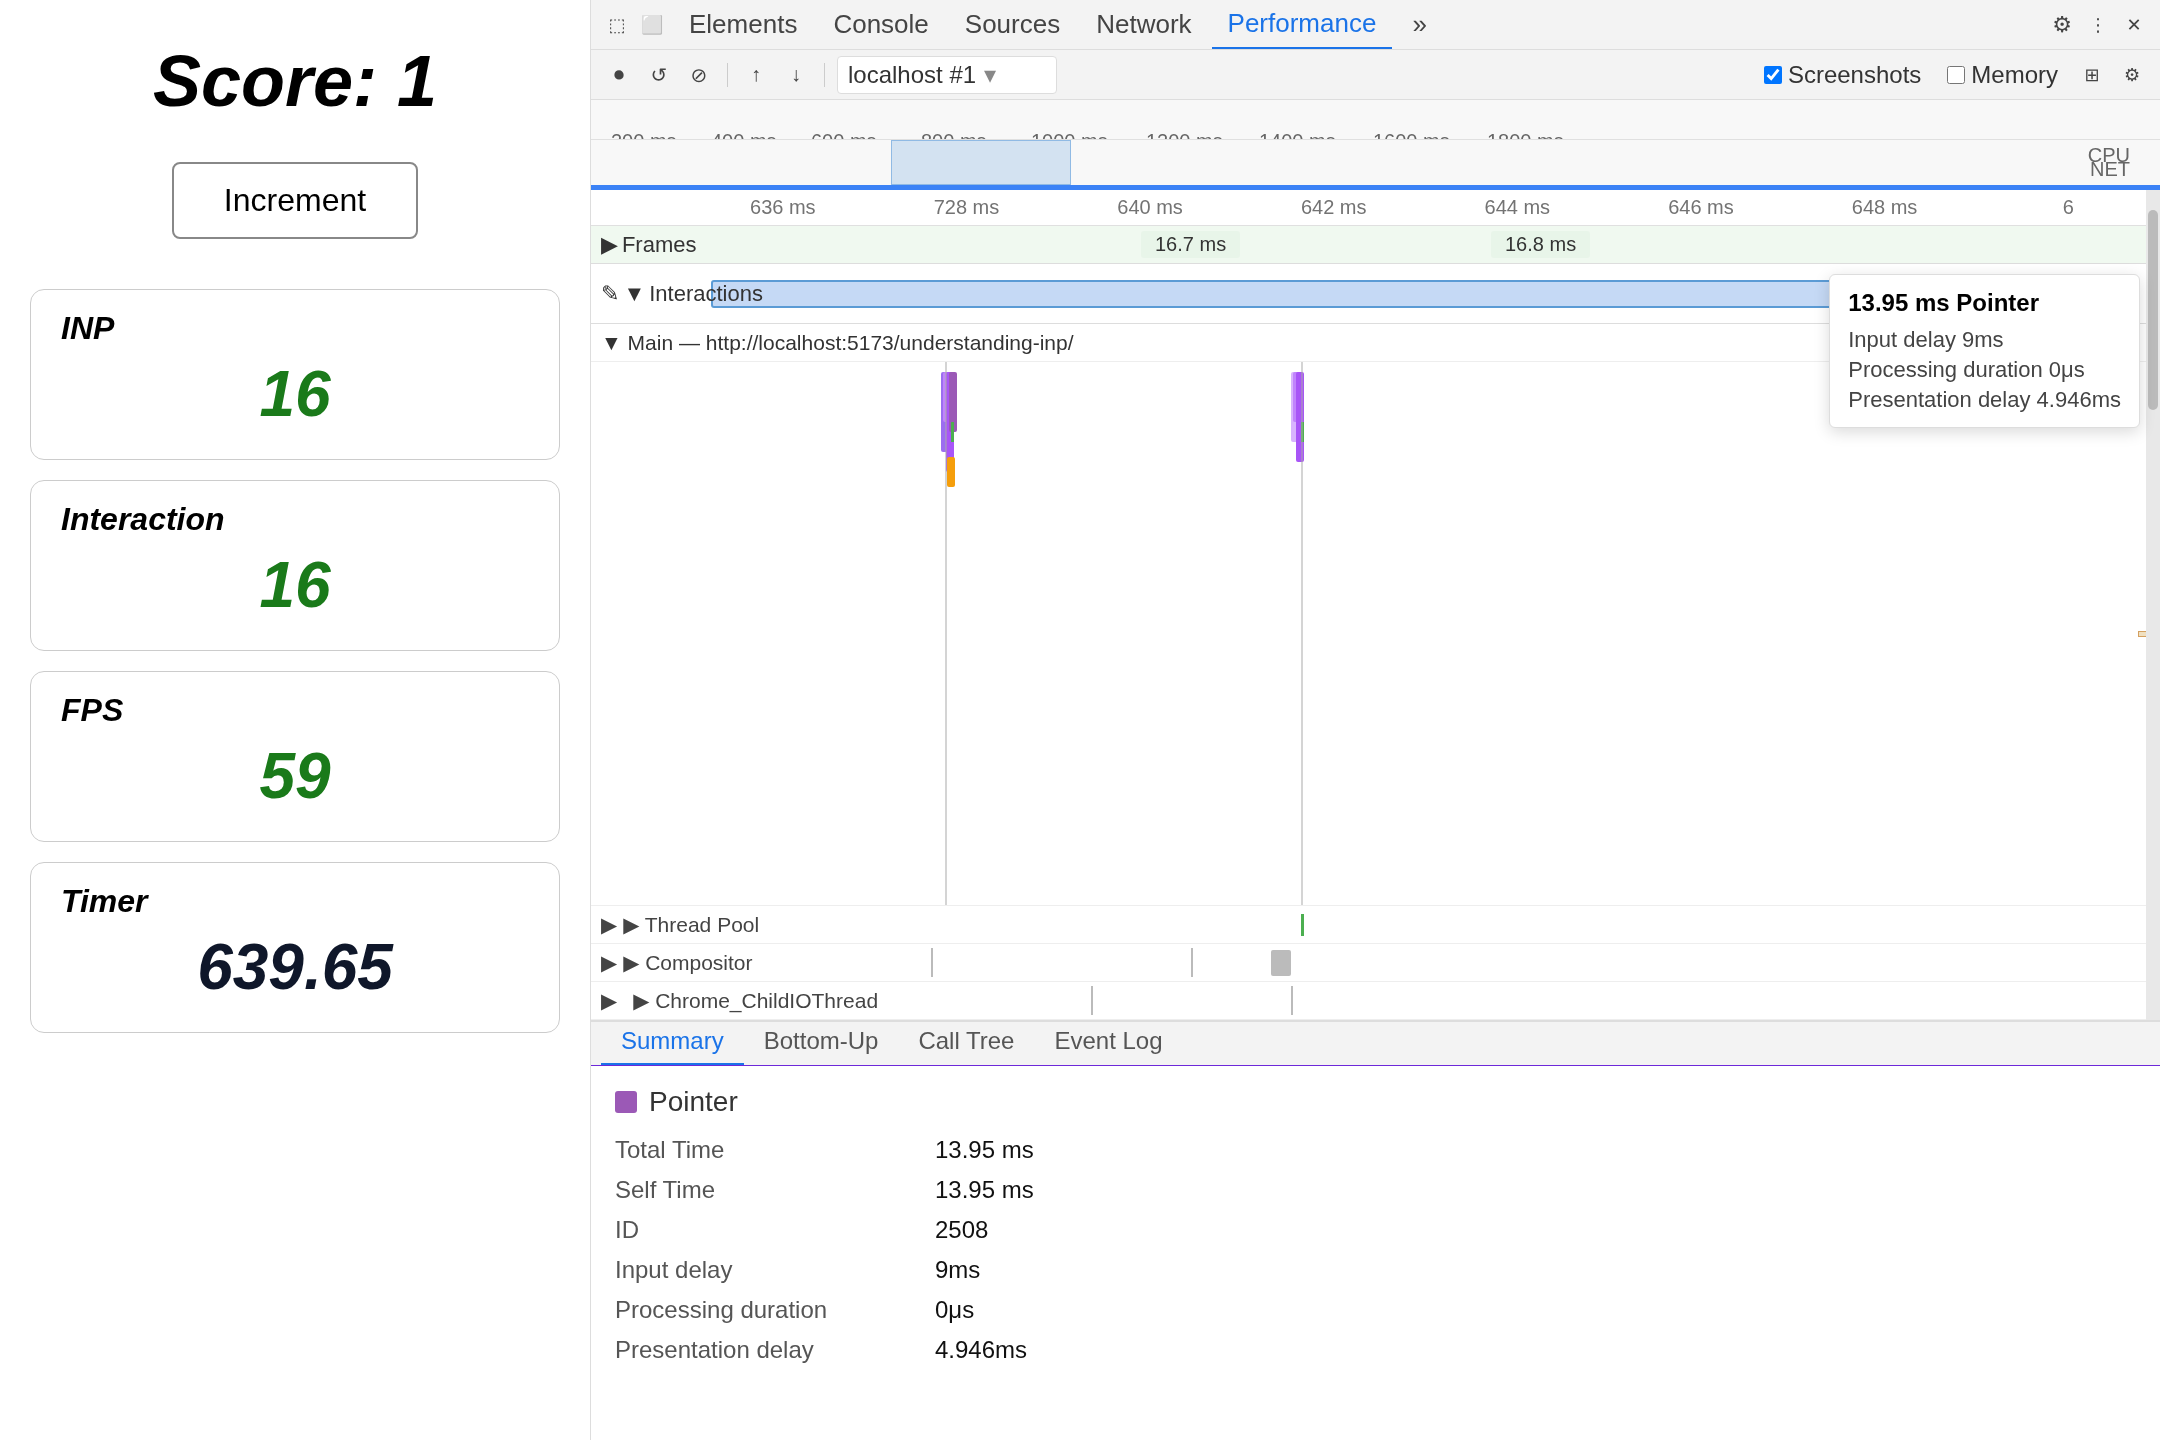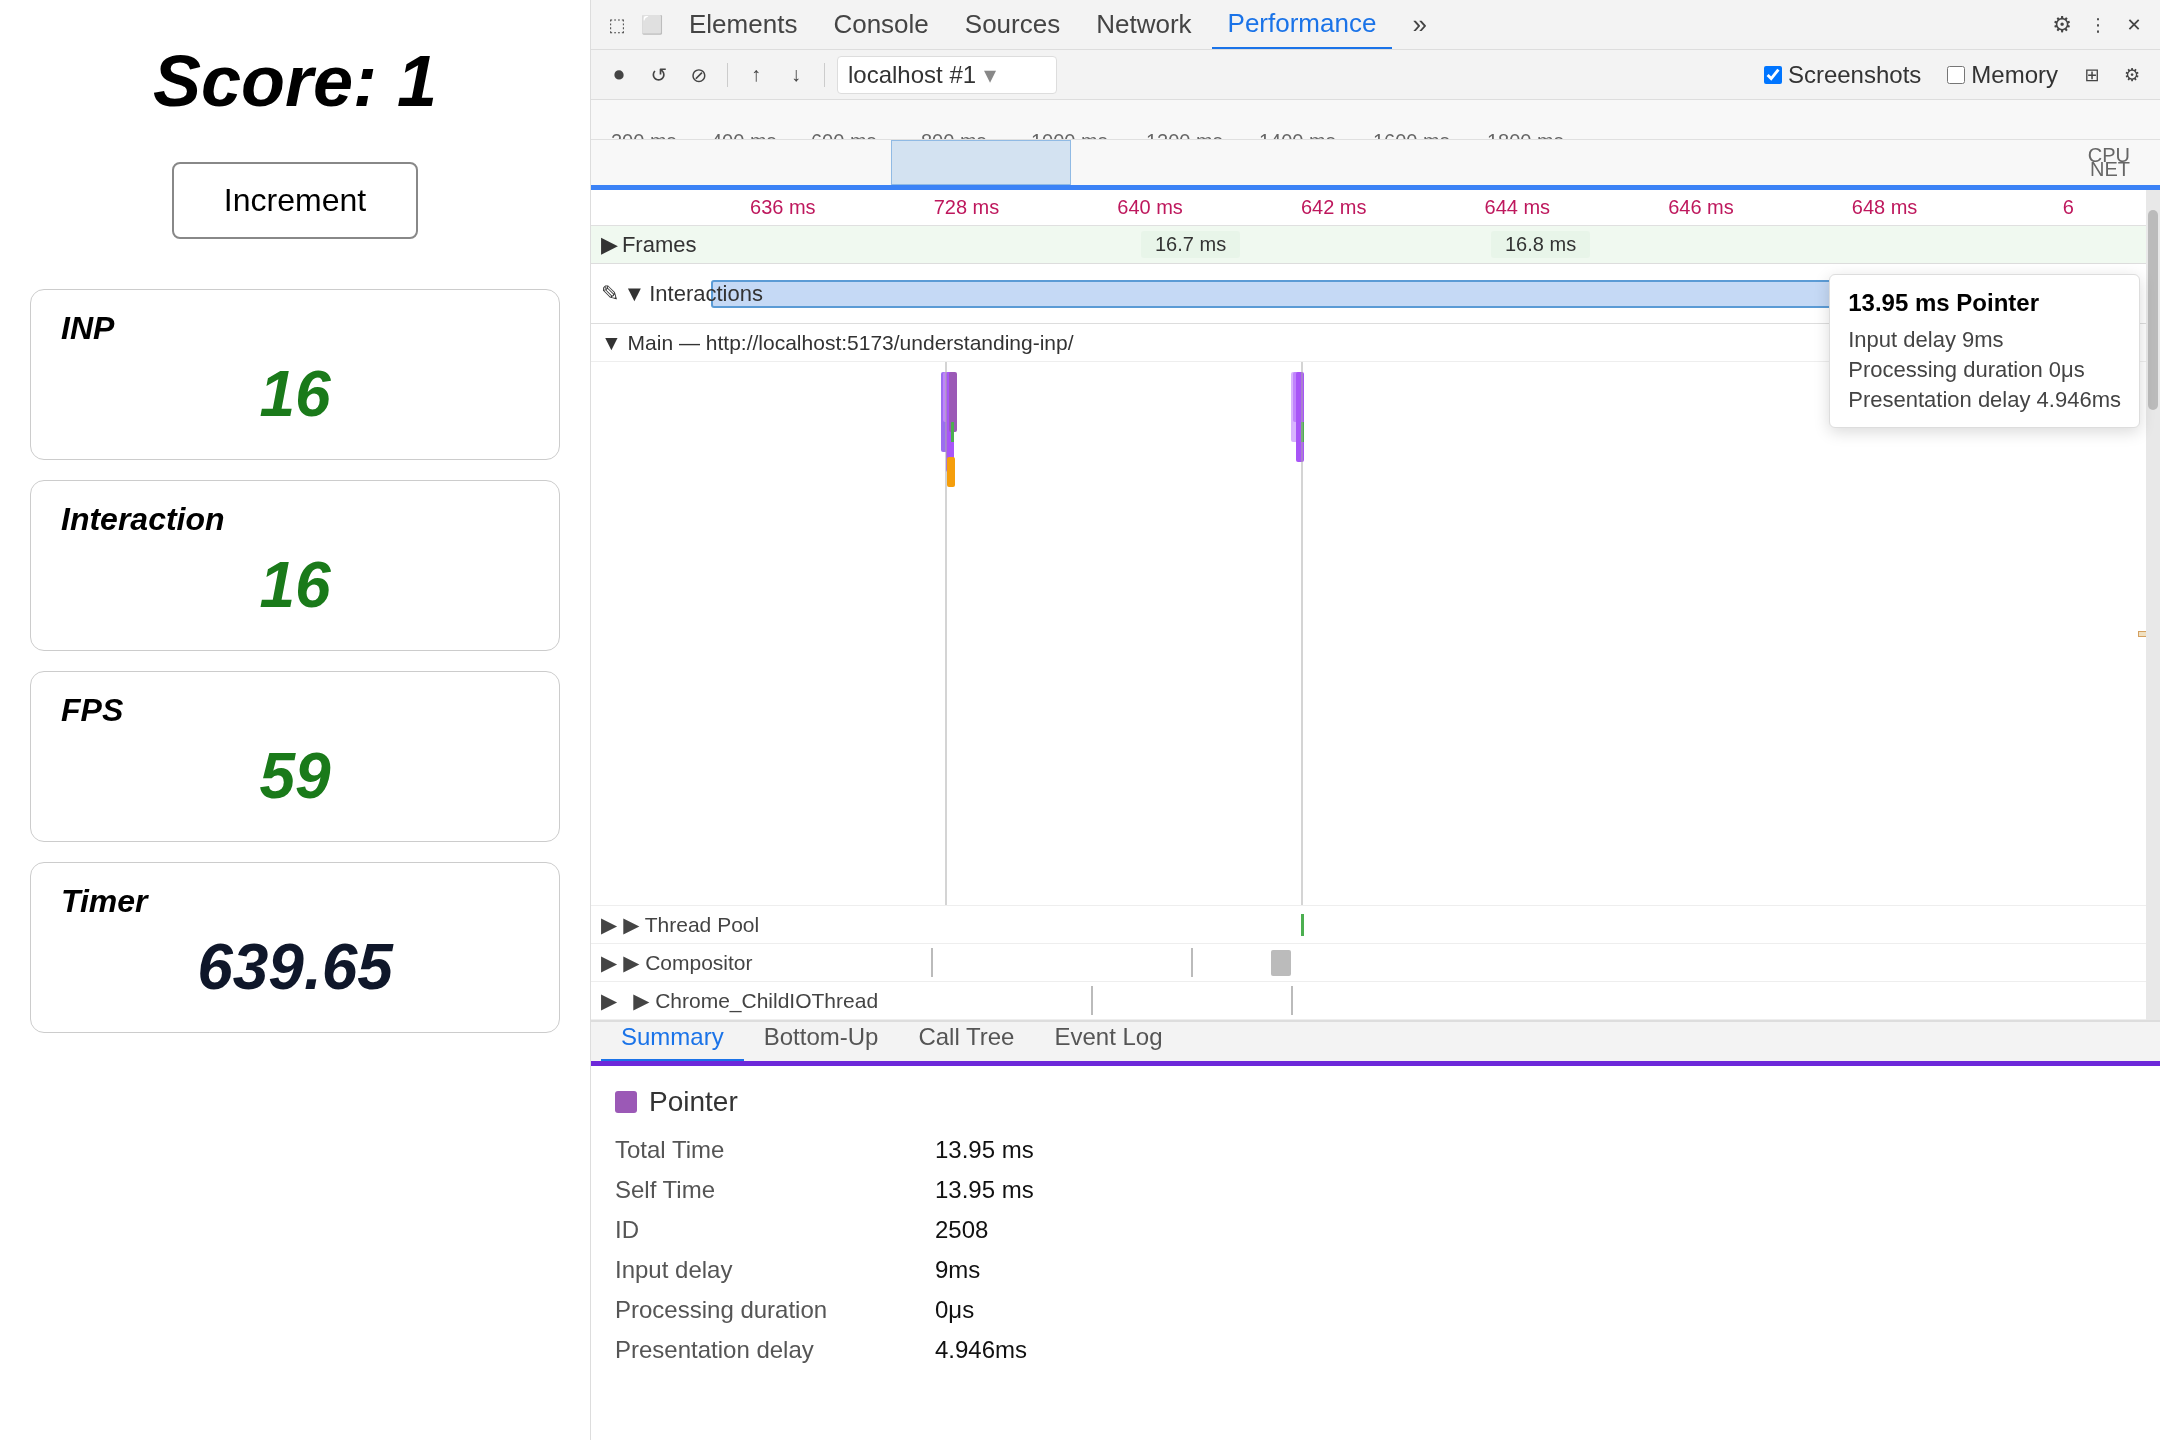--- a/index.html
+++ b/index.html
@@ -203,21 +203,21 @@
       background: #fff;
       border-bottom: 1px solid #e0e0e0;
       display: flex;
       align-items: center;
       padding-left: 100px;
       gap: 0;
       overflow: hidden;
     }
     .zoom-tick {
       font-size: 20px;
-      color: #be185d;
+      color: #737373;
       flex: 1;
       text-align: center;
     }
 
     
     .frames-row {
       height: 38px;
       background: #f0f9f0;
       border-bottom: 1px solid #ddd;
       display: flex;
@@ -352,21 +352,21 @@
     
     .bottom-panel {
       height: 420px;
       background: #fff;
       border-top: 2px solid #ddd;
       display: flex;
       flex-direction: column;
     }
     .bottom-tabs {
       display: flex;
-      border-bottom: 5px solid #6d28d9;
+      border-bottom: 1px solid #6d28d9;
       background: #f3f3f3;
       height: 44px;
       align-items: flex-end;
       padding-left: 10px;
     }
     .bottom-tab {
       padding: 8px 20px;
       font-size: 24px;
       color: #555;
       cursor: pointer;

